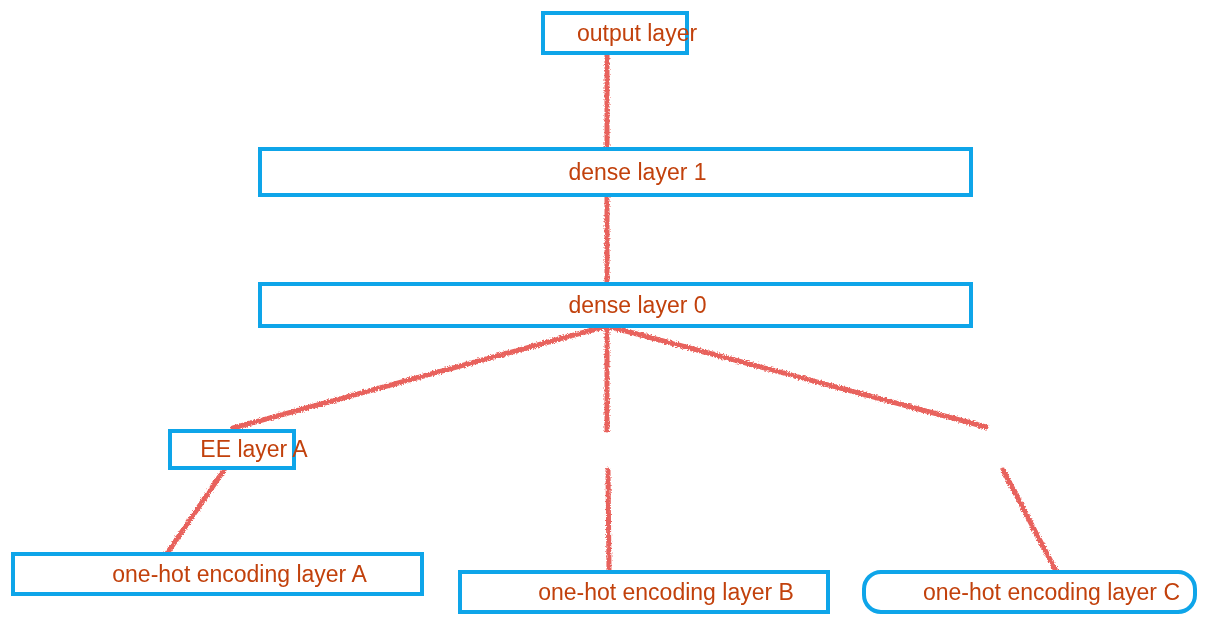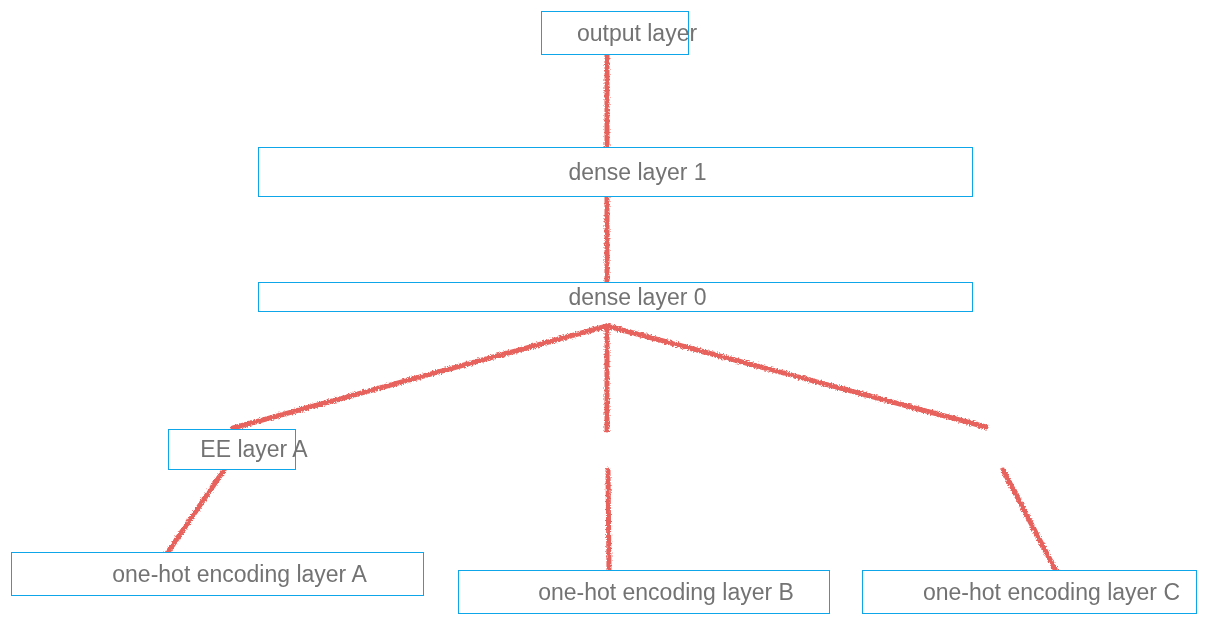--- a/index.html
+++ b/index.html
@@ -19,40 +19,40 @@
     position: absolute;
     left: 0;
     top: 0;
     width: 1206px;
     height: 624px;
   }
   .node {
     position: absolute;
     box-sizing: border-box;
     background: #ffffff;
-    border: 1px solid #0ea5e9;
-    color: #737373;
+    border: 4px solid #0ea5e9;
+    color: #c2410c;
     font-size: 23px;
     line-height: 1;
     display: flex;
     align-items: center;
     justify-content: center;
     white-space: nowrap;
     padding-left: 44px;
   }
   
   .n-output { left: 541px; top: 11px;  width: 148px; height: 44px; }
   .n-dense1 { left: 258px; top: 147px; width: 715px; height: 50px; }
-  .n-dense0 { left: 258px; top: 282px; width: 715px; height: 30px; }
+  .n-dense0 { left: 258px; top: 282px; width: 715px; height: 46px; }
   .n-eeA    { left: 168px; top: 429px; width: 128px; height: 41px; }
   .n-eeB    { left: 542px; top: 429px; width: 145px; height: 41px; }
   .n-eeC    { left: 920px; top: 429px; width: 145px; height: 41px; }
   .n-ohA    { left: 11px;  top: 552px; width: 413px; height: 44px; }
   .n-ohB    { left: 458px; top: 570px; width: 372px; height: 44px; }
-  .n-ohC    { left: 862px; top: 570px; width: 335px; height: 44px; }
+  .n-ohC    { left: 862px; top: 570px; width: 335px; height: 44px; border-radius: 19px; }
 </style>
 </head>
 <body>
 
 <div class="stage">
 
   <svg class="edges" viewBox="0 0 1206 624" xmlns="http://www.w3.org/2000/svg">
     <defs>
       <filter id="crayon" x="-10%" y="-10%" width="120%" height="120%">
         <feTurbulence type="fractalNoise" baseFrequency="0.65" numOctaves="3" result="noise"></feTurbulence>

